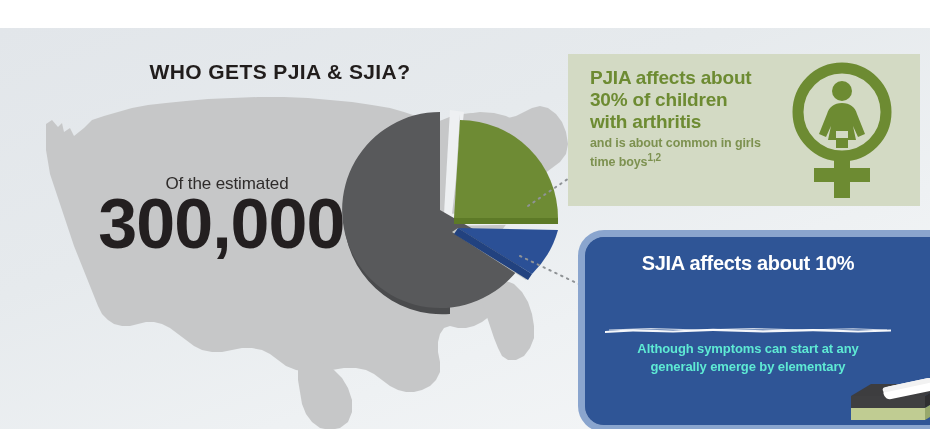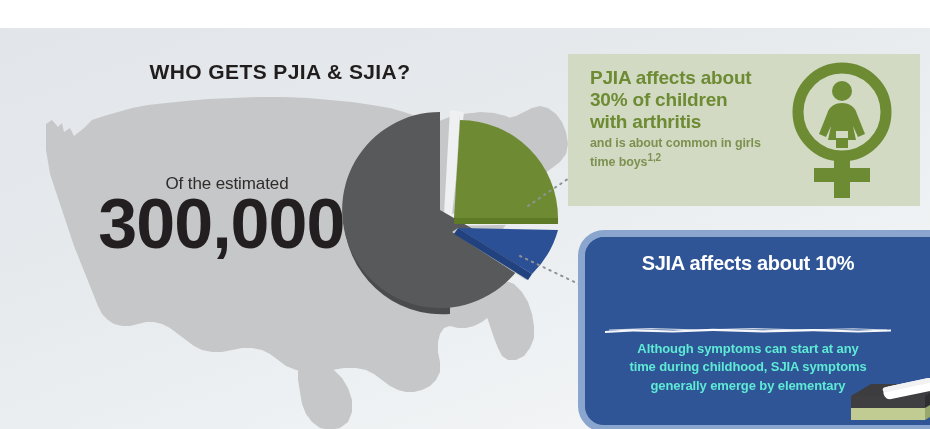--- a/index.html
+++ b/index.html
@@ -314,21 +314,20 @@
     </div>
 
     <svg id="chalk-divider" viewBox="0 0 292 11">
       <path d="M 2,6 L 30,4.2 L 70,5.4 L 110,3.8 L 160,5.2 L 210,4.0 L 255,5.4 L 288,4.4
                L 288,6.6 L 255,7.6 L 210,6.2 L 160,7.4 L 110,6.0 L 70,7.6 L 30,6.4 L 2,8 Z" fill="#ffffff" opacity="0.95"></path>
       <path d="M 6,5 L 48,3.6 L 96,5 L 150,3.6 L 200,5 L 250,3.8 L 284,5" fill="none" stroke="#ffffff" stroke-width="1.1" opacity="0.75"></path>
     </svg>
 
     <div id="sjia-body">
       <div class="sjia-body-line">Although symptoms can start at any</div>
-      <div class="sjia-body-line">time during childhood, SJIA symptoms</div>
       <div class="sjia-body-line">generally emerge by elementary</div>
     </div>
 
     <svg id="chalk-eraser" width="104" height="46" viewBox="0 0 104 46">
       <polygon points="2,18 22,6 96,6 76,18" fill="#3d3d3f"></polygon>
       <polygon points="2,18 76,18 76,30 2,30" fill="#3f3f41"></polygon>
       <polygon points="76,18 96,6 96,18 76,30" fill="#2e2e30"></polygon>
       <polygon points="2,30 76,30 76,42 2,42" fill="#c0cc92"></polygon>
       <polygon points="76,30 96,18 96,30 76,42" fill="#98a86c"></polygon>
       <g>

